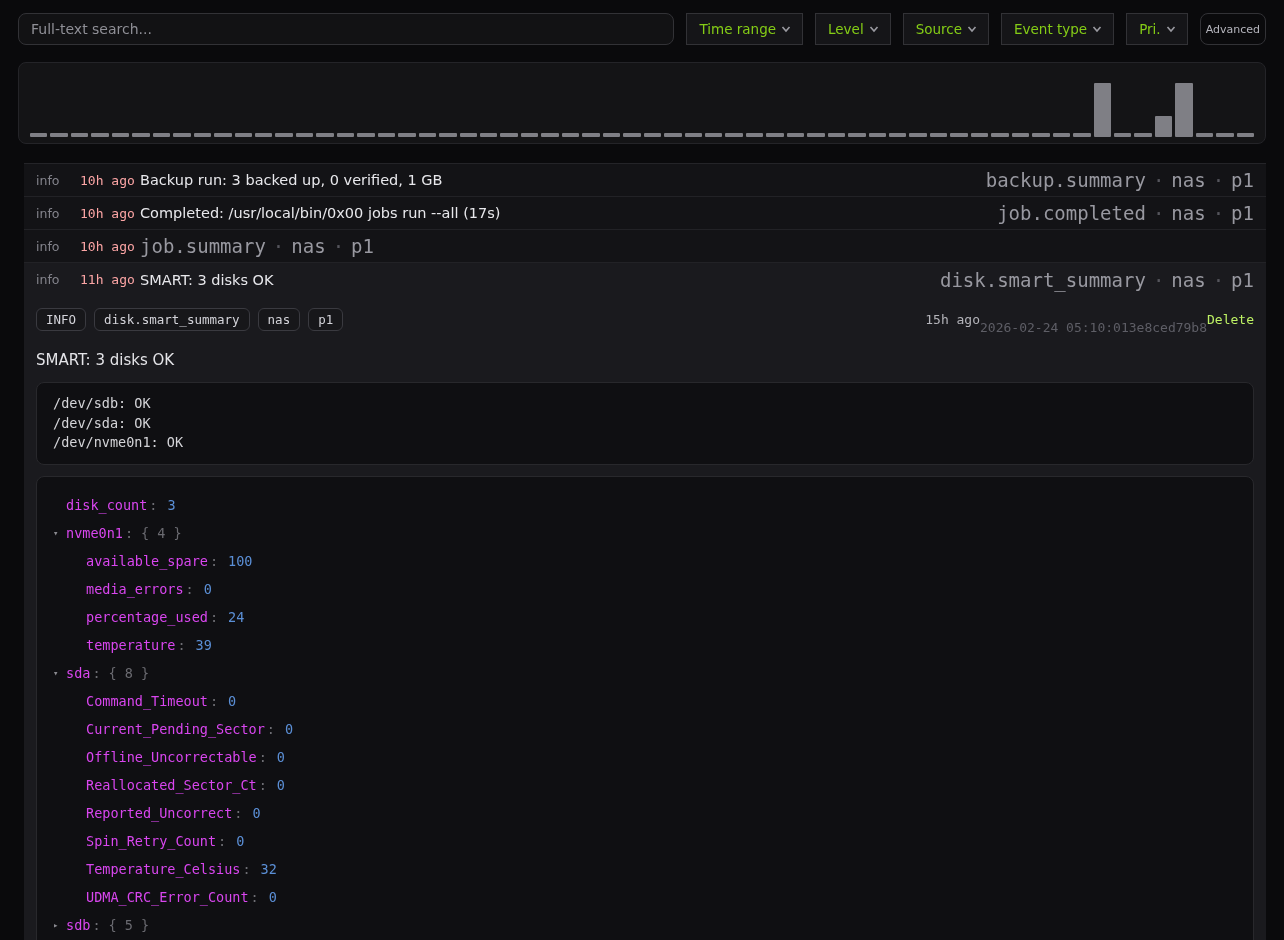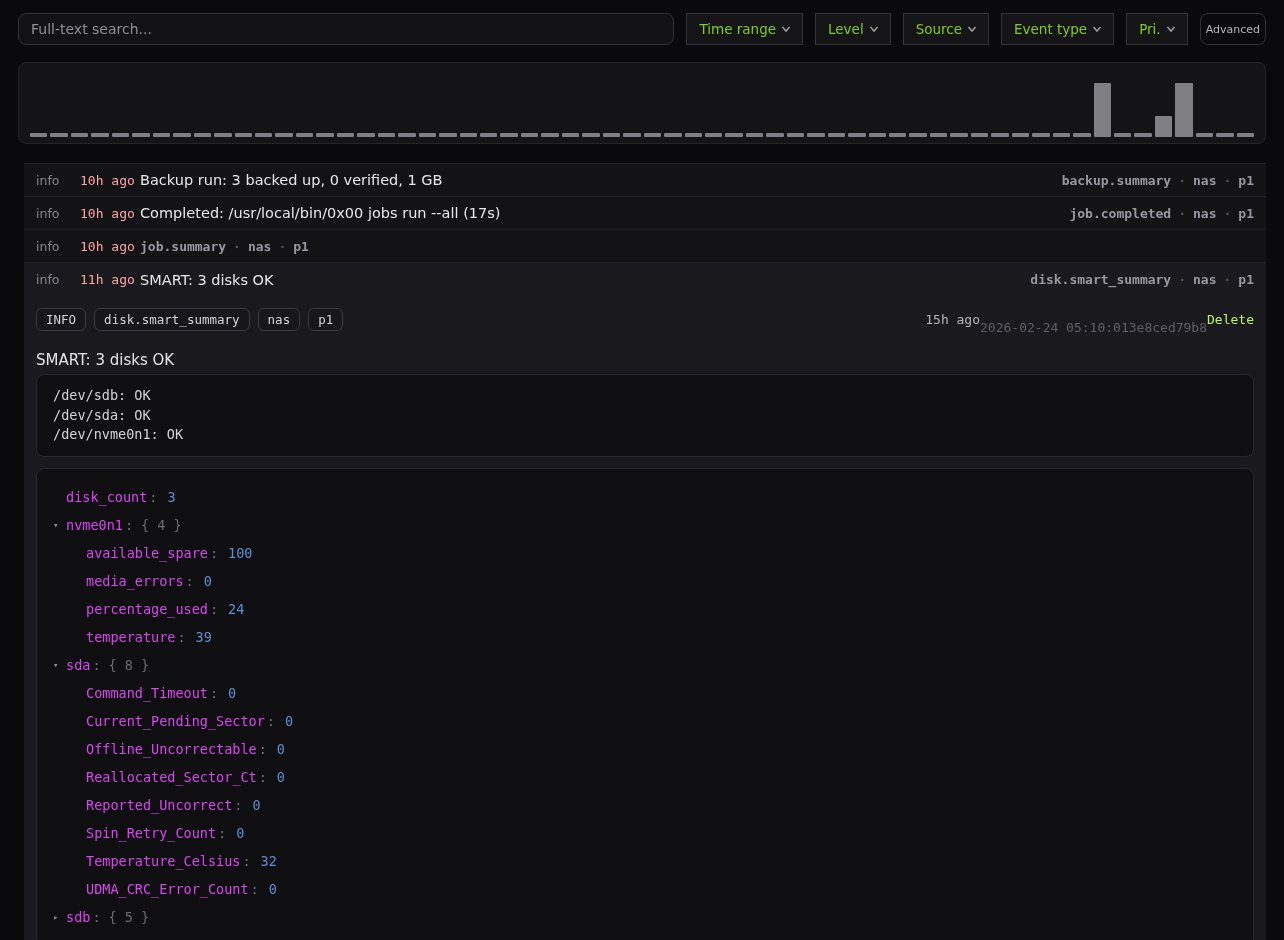--- a/index.html
+++ b/index.html
@@ -42,40 +42,40 @@
   
   .event-list { margin:19px 18px 0 24px; border-top:1px solid #242428; }
   .event-row {
     display:flex; align-items:center; height:33px; padding:0 12px;
     border-bottom:1px solid #222226; background:#131316; cursor:pointer; font-size:0;
   }
   .event-row.selected { background:#1a1a1e; border-bottom:none; }
   .ev-level { width:44px; font-size:12.5px; color:#84848c; }
   .ev-time  { width:60px; font-size:13px; color:#fca5a5; }
   .ev-msg   { flex:1; font-size:14.5px; color:#e8e8ec; overflow:hidden; white-space:nowrap; }
-  .ev-meta  { font-size:13px; color:#9898a0; white-space:nowrap;font-weight:bold; }
+  .ev-meta  { font-size:19px; color:#9898a0; white-space:nowrap; }
   .ev-meta .dot { color:#55555c; padding:0 7px; }
 
   
   .detail { margin:0 18px 0 24px; background:#1a1a1e; padding:8px 12px 12px 12px; height:645px; }
   .detail-head { display:flex; align-items:center; }
   .badges { display:flex; gap:8px; flex:1; }
   .badge {
     font-size:12.5px; color:#d4d4da; border:1px solid #3a3a40; border-radius:6px;
     padding:3px 9px; background:#17171a; line-height:15px;
   }
   .head-meta { display:flex; align-items:center; font-size:13px; }
   .rel-time { color:#b4b4ba; }
   .stamp { color:#5e5e66;margin-top:16px; }
   .delete-btn { color:#bef264; background:none; border:none; font-size:13px; cursor:pointer;
     font-family:"DejaVu Sans Mono","Liberation Mono",monospace; }
   .detail-msg { font-size:15px; color:#e4e4e8; margin:16px 0 0 0; }
 
   .raw-block {
-    margin-top:5px; background:#0f0f12; border:1px solid #28282c; border-radius:8px;
+    margin-top:13px; background:#0f0f12; border:1px solid #28282c; border-radius:8px;
     padding:11px 16px; font-size:13.5px; line-height:19.5px; color:#d4d4d8;
   }
 
   .tree-panel {
     margin-top:11px; background:#0f0f12; border:1px solid #28282c; border-radius:8px;
     padding:14px 16px;
   }
   .tree-row { display:flex; align-items:center; height:28px; font-size:13.5px; }
   .tree-row.lvl1 { padding-left:20px; }
   .twisty { width:13px; font-size:9px; color:#8a8a90; flex:0 0 13px; cursor:pointer; }

